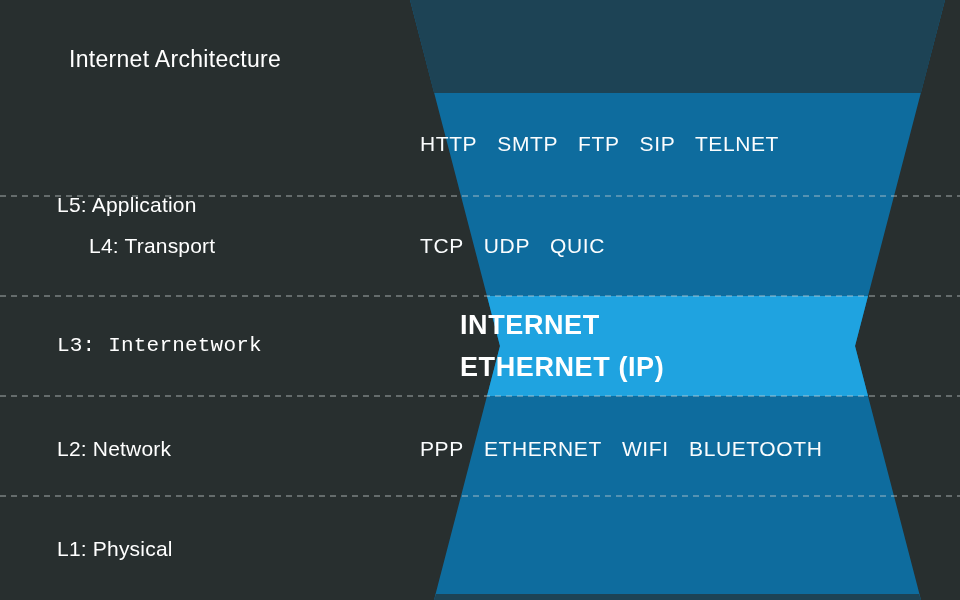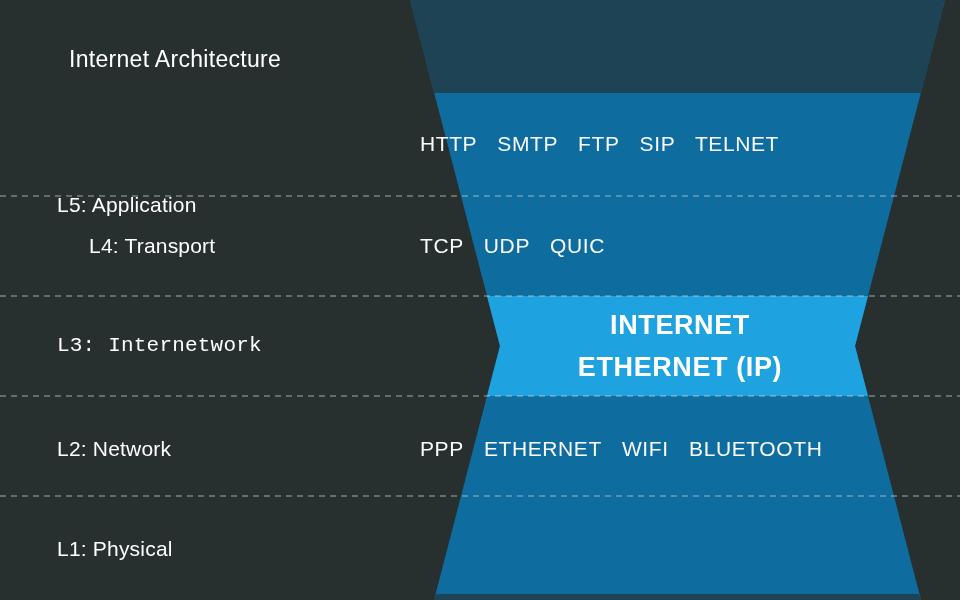--- a/index.html
+++ b/index.html
@@ -59,21 +59,20 @@
   }
   .row-l5 { top: 131px; }
   .row-l4 { top: 233px; }
   .row-l2 { top: 436px; }
   .row-l1 { top: 536px; }
   .ip-block {
     position: absolute;
     left: 460px;
     width: 440px;
     top: 304px;
-    text-align: center;
     font-size: 27px;
     font-weight: 700;
     letter-spacing: 0.6px;
     line-height: 42px;
     white-space: nowrap;
   }
 </style>
 </head>
 <body>
 

